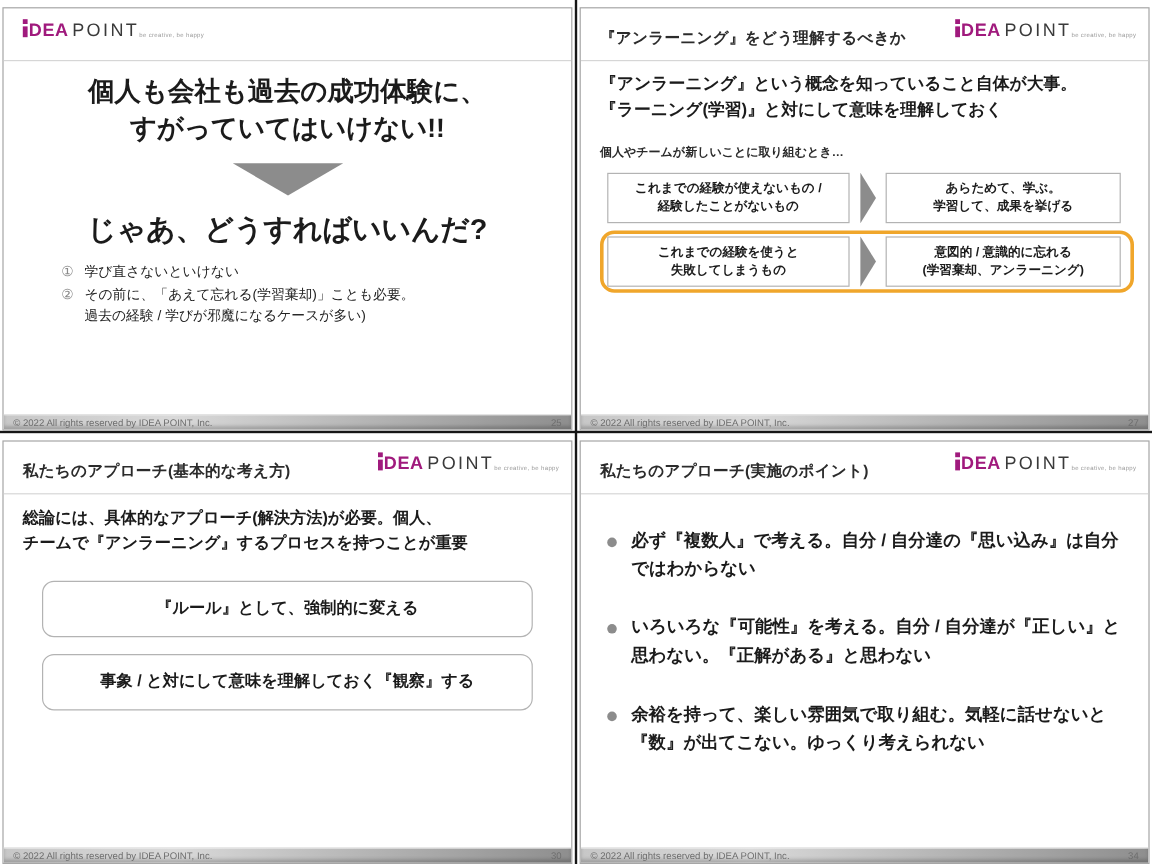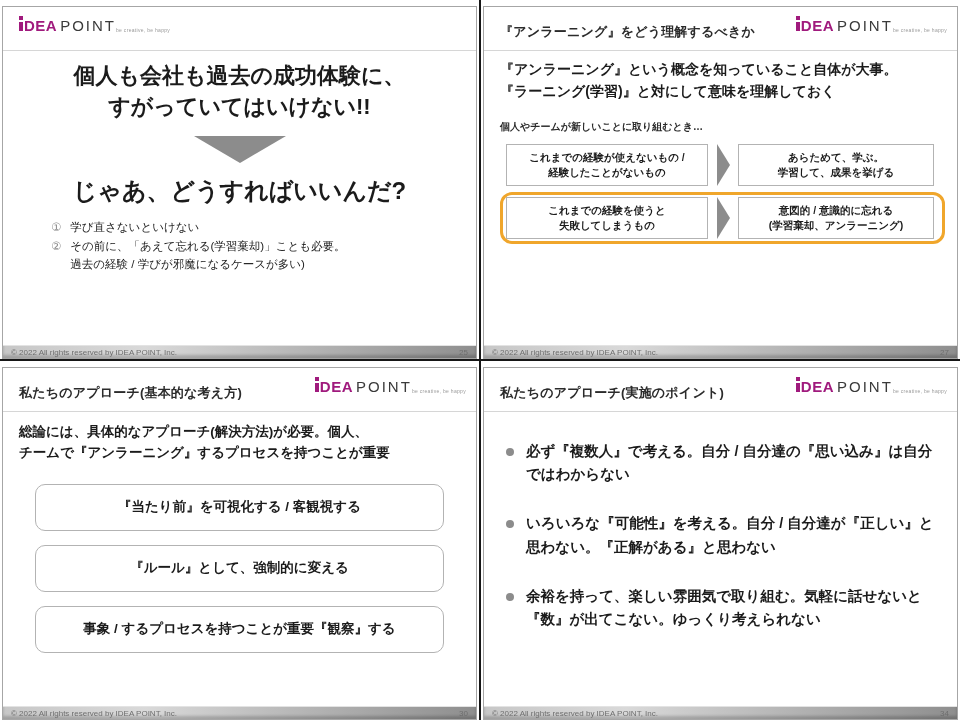--- a/index.html
+++ b/index.html
@@ -201,23 +201,22 @@
             <span class="logo-dea">DEA</span>
             <span class="logo-point">POINT</span>
           </div>
           <div class="logo-tagline">be creative, be happy</div>
         </div>
       </header>
       <div class="s3-body">
         <div class="s3-lead">総論には、具体的なアプローチ(解決方法)が必要。個人、
 チームで『アンラーニング』するプロセスを持つことが重要</div>
         <div class="s3-boxes">
-          <div class="s3-box">『当たり前』を可視化する / 客観視する</div>
           <div class="s3-box">『ルール』として、強制的に変える</div>
-          <div class="s3-box">事象 / するプロセスを持つことが重要『観察』する</div>
+          <div class="s3-box">事象 / と対にして意味を理解しておく『観察』する</div>
         </div>
       </div>
       <footer class="slide-footer">
         <span>© 2022 All rights reserved by IDEA POINT, Inc.</span>
         <span>30</span>
       </footer>
     </div>
   </section>
 
   <section class="cell">

